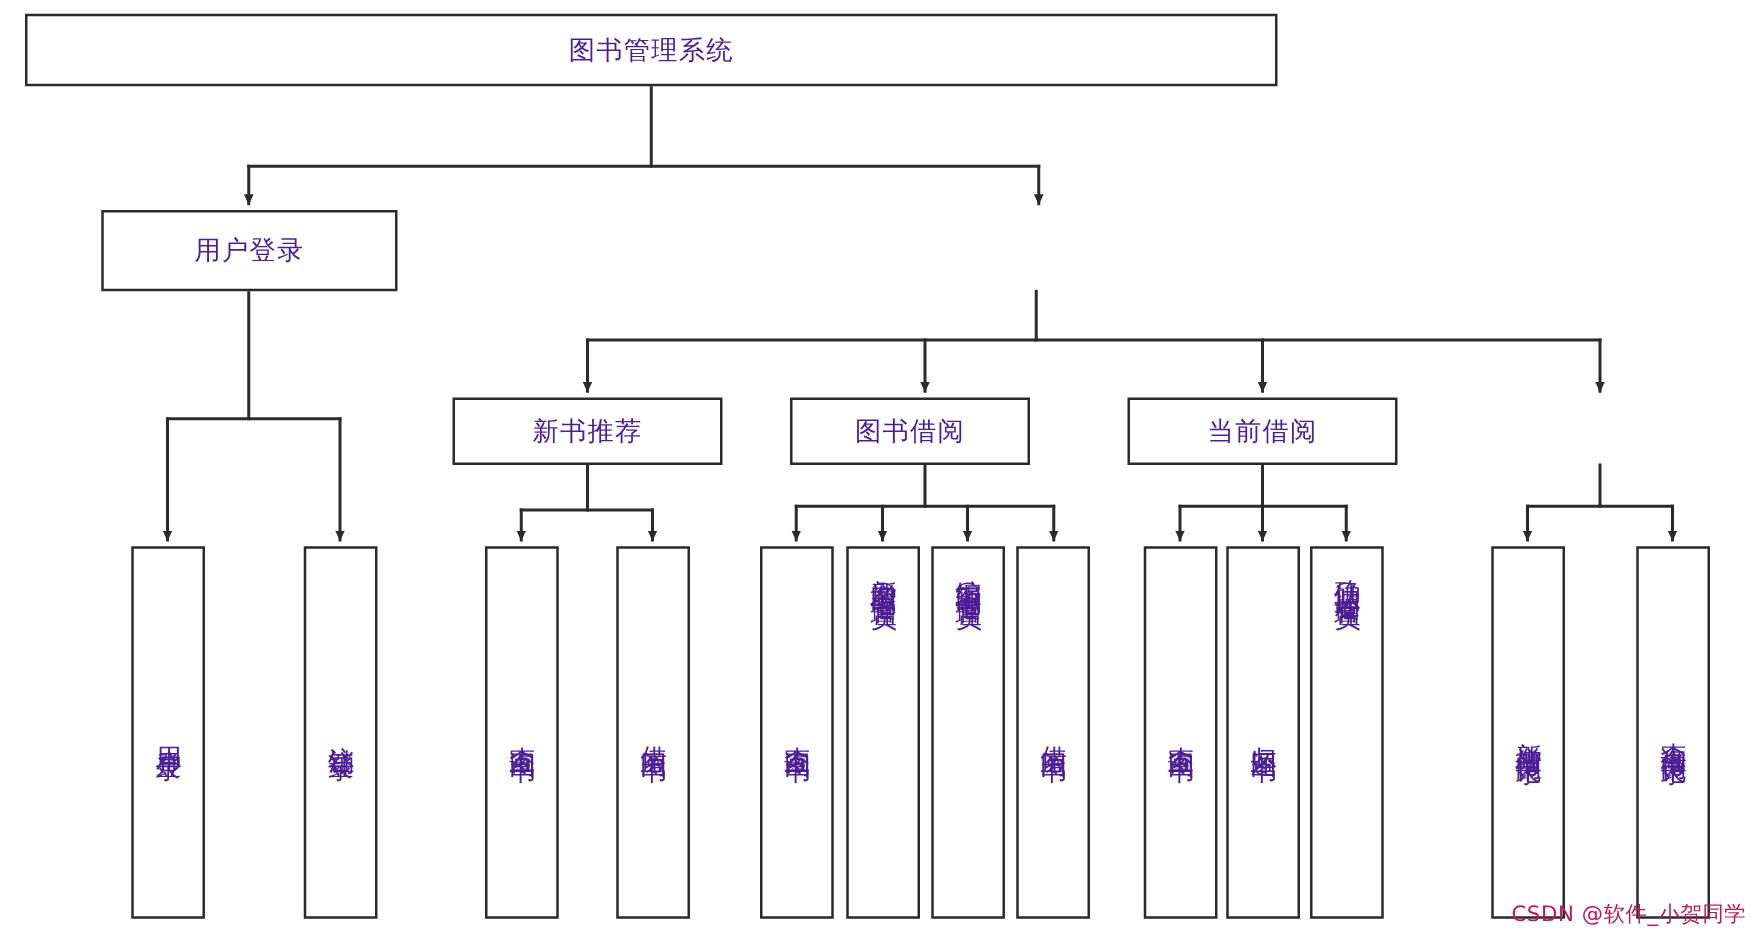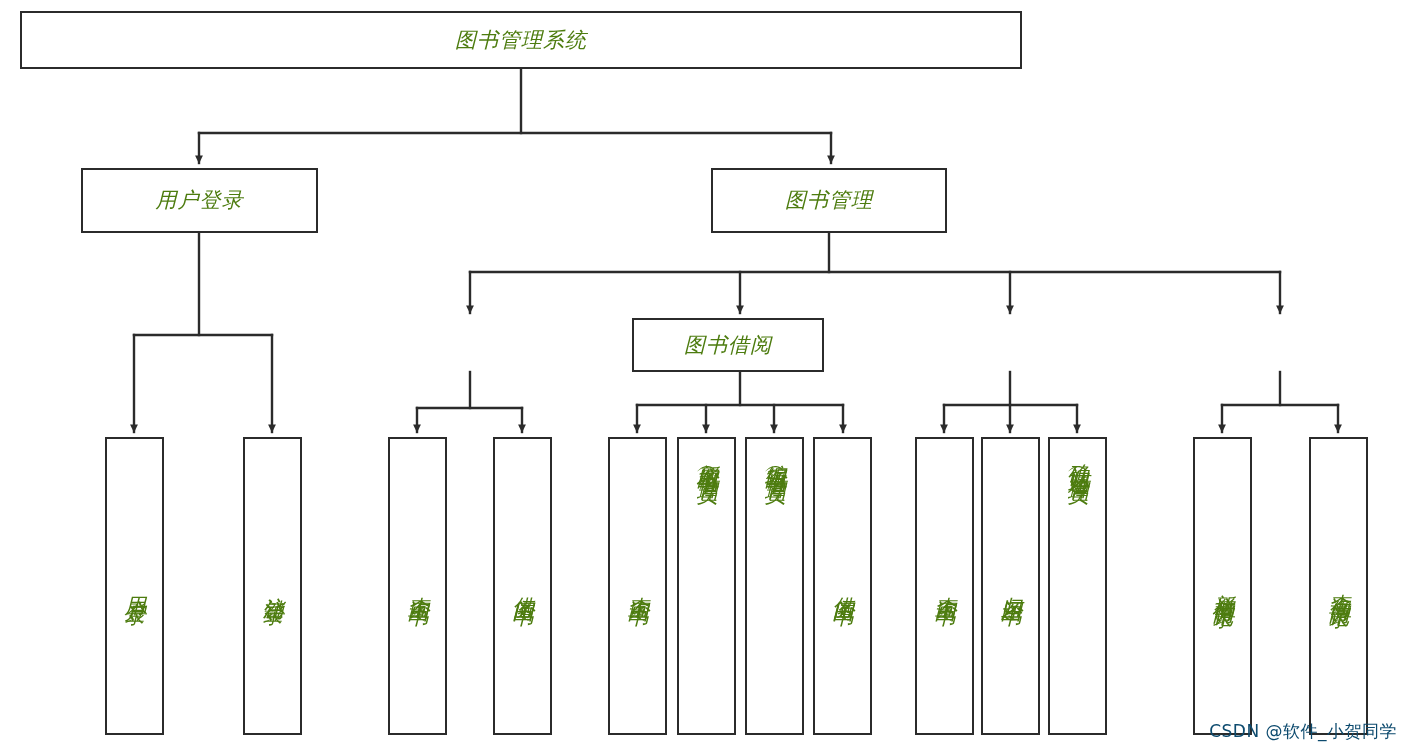--- a/index.html
+++ b/index.html
@@ -28,48 +28,47 @@
     position: absolute;
     box-sizing: border-box;
     background: #ffffff;
     border: 2px solid #2b2b2b;
     display: flex;
     align-items: center;
     justify-content: center;
     z-index: 2;
   }
   .node .label {
-    color: #4d7c0f;
+    color: #4c1d95;
     font-size: 21px;
     line-height: 1.18;
     letter-spacing: 1px;
     text-align: left;
     white-space: nowrap;
-    font-style: italic;
   }
   .node.vertical .label {
     writing-mode: vertical-rl;
     text-orientation: upright;
     letter-spacing: 3px;
     font-size: 21px;
     white-space: normal;
   }
   .node.vertical {
     align-items: flex-start;
     padding-top: 8px;
   }
   .node.vertical.centered {
     align-items: center;
     padding-top: 0;
   }
   #watermark {
     position: absolute;
     right: 8px;
     bottom: 4px;
-    color: #0c4a6e;
+    color: #be185d;
     font-size: 17px;
     letter-spacing: 0.5px;
     z-index: 3;
     white-space: nowrap;
   }
 </style>
 </head>
 <body>
 
 <div id="diagram-root">
@@ -127,26 +126,29 @@
     </g>
   </svg>
 
   <div class="node" style="left:20px; top:11px; width:1002px; height:58px;">
     <span class="label">图书管理系统</span>
   </div>
 
   <div class="node" style="left:81px; top:168px; width:237px; height:65px;">
     <span class="label">用户登录</span>
   </div>
-  <div class="node" style="left:711px; top:168px; width:236px; height:65px;">
-    <span class="label">图书管理</span>
+
+  <div class="node" style="left:362px; top:318px; width:216px; height:54px;">
+    <span class="label">新书推荐</span>
   </div>
-
   <div class="node" style="left:632px; top:318px; width:192px; height:54px;">
     <span class="label">图书借阅</span>
+  </div>
+  <div class="node" style="left:902px; top:318px; width:216px; height:54px;">
+    <span class="label">当前借阅</span>
   </div>
 
   <div class="node vertical centered" style="left:105px; top:437px; width:59px; height:298px;">
     <span class="label">用户登录</span>
   </div>
   <div class="node vertical centered" style="left:243px; top:437px; width:59px; height:298px;">
     <span class="label">注销登录</span>
   </div>
 
   <div class="node vertical centered" style="left:388px; top:437px; width:59px; height:298px;">

